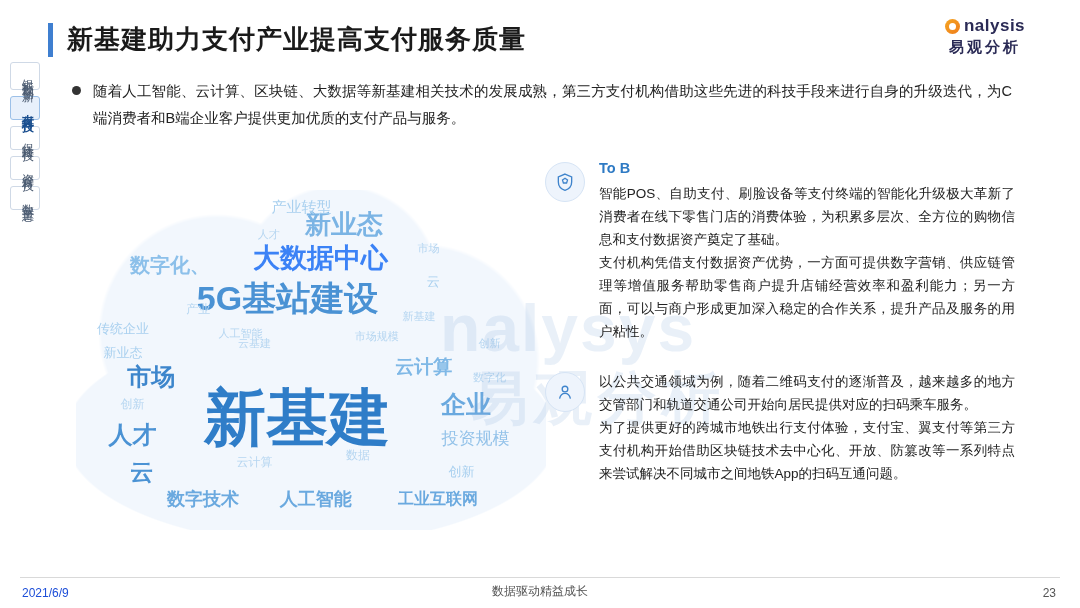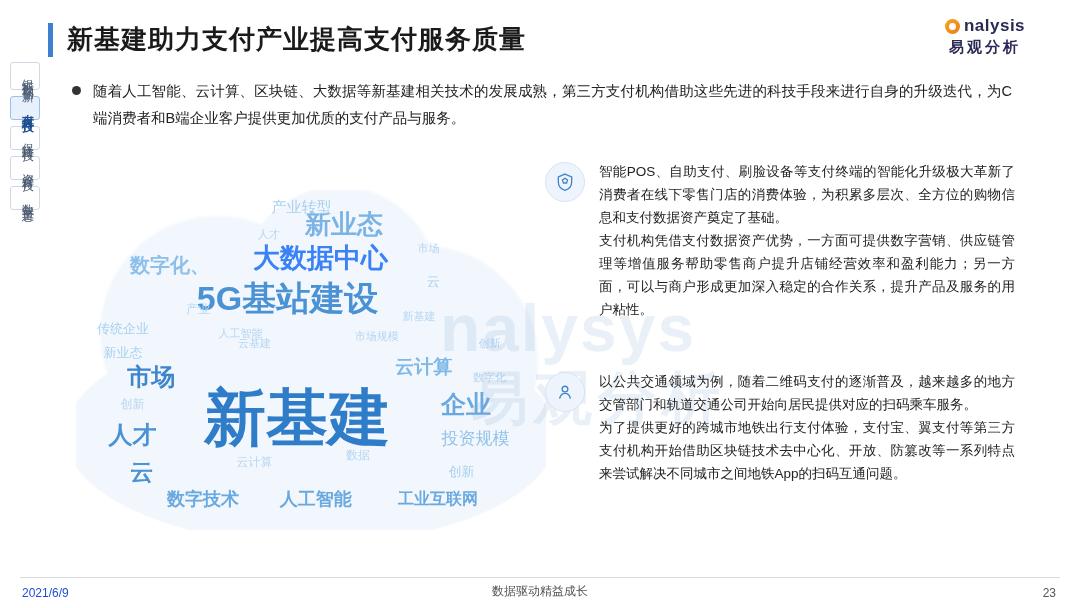--- a/index.html
+++ b/index.html
@@ -342,20 +342,21 @@
 <div class="watermark2">易观分析</div>
 
 <div class="panel" id="panel-tob">
   <div class="panel-icon">
     <svg width="20" height="20" viewBox="0 0 24 24" fill="none" stroke="#3f84cc" stroke-width="1.6">
       <path d="M12 2.5 L20 6 V12 C20 17 16.5 20.5 12 22 C7.5 20.5 4 17 4 12 V6 Z"></path>
       <path d="M12 7.5 L15 9.7 L13.9 13.2 H10.1 L9 9.7 Z"></path>
     </svg>
   </div>
   <div class="panel-body">
+    <div class="panel-title">To B</div>
     <p class="panel-para">智能POS、自助支付、刷脸设备等支付终端的智能化升级极大革新了消费者在线下零售门店的消费体验，为积累多层次、全方位的购物信息和支付数据资产奠定了基础。</p>
     <p class="panel-para">支付机构凭借支付数据资产优势，一方面可提供数字营销、供应链管理等增值服务帮助零售商户提升店铺经营效率和盈利能力；另一方面，可以与商户形成更加深入稳定的合作关系，提升产品及服务的用户粘性。</p>
   </div>
 </div>
 
 <div class="panel" id="panel-toc">
   <div class="panel-icon">
     <svg width="20" height="20" viewBox="0 0 24 24" fill="none" stroke="#3f84cc" stroke-width="1.6">
       <circle cx="12" cy="8.5" r="3.4"></circle>
       <path d="M5.5 20 C6.4 15.6 9 13.6 12 13.6 C15 13.6 17.6 15.6 18.5 20"></path>

